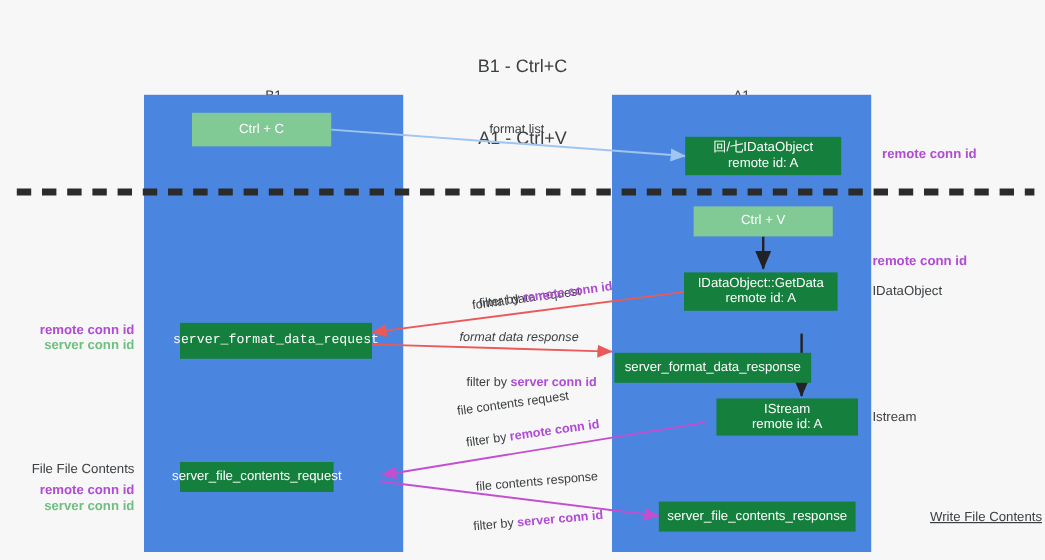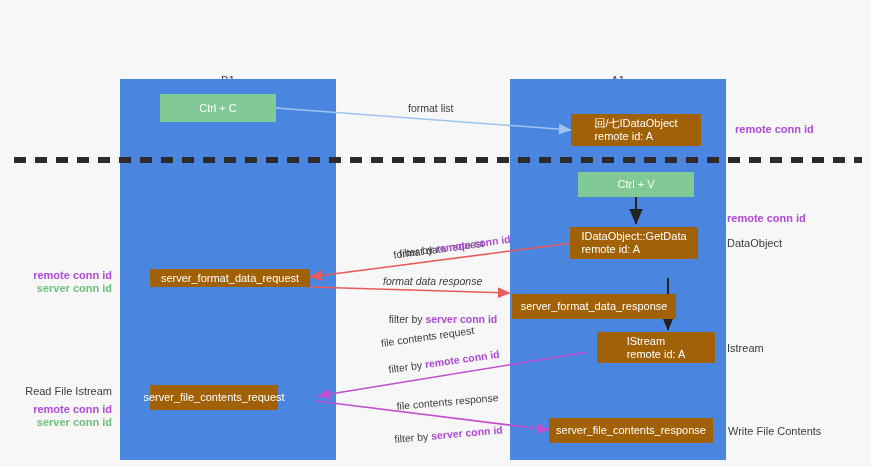--- a/index.html
+++ b/index.html
@@ -31,28 +31,28 @@
 
   
   .lane{
     background:#4a86e0;
   }
 
   
   .box{
     box-sizing:border-box;
     display:flex;align-items:center;justify-content:center;
-    text-align:left;
+    text-align:center;
     color:#ffffff;
     font-size:11px;line-height:13px;
     white-space:pre;
     padding:1px 4px;
   }
   .box.green{background:#81c995;}
-  .box.orange{background:#a16207;}
+  .box.orange{background:#15803d;}
 
   
   .note{
     font-size:11px;line-height:14px;white-space:pre;
   }
   .note.purple{color:#b14ad6;font-weight:bold;}
   .note.green{color:#6fbf7f;font-weight:bold;}
   .note.dark{color:#3c4043;}
   .note.right{text-align:left;}
   .note.leftal{text-align:right;}
@@ -67,20 +67,24 @@
   .edge-label .k-magenta{color:#b14ad6;font-weight:bold;}
 
   
   svg.overlay{position:absolute;left:0;top:0;width:871px;height:467px;pointer-events:none;}
 </style>
 </head>
 <body>
 
 <div id="stage">
 
+  <div class="abs title">
+    <div>B1 - Ctrl+C</div>
+    <div>A1 - Ctrl+V</div>
+  </div>
 
   <div class="abs lane-head" style="left:120px;top:48px;width:216px;">
     <div>B1</div>
     <div>connection</div>
   </div>
   <div class="abs lane-head" style="left:510px;top:48px;width:216px;">
     <div>A1</div>
     <div>remote</div>
   </div>
 
@@ -123,21 +127,21 @@
   <div class="abs box green" style="left:160px;top:94px;width:116px;height:28px;">Ctrl + C</div>
 
   <div class="abs box orange" style="left:571px;top:114px;width:130px;height:32px;">回/七IDataObject
 remote id: A</div>
 
   <div class="abs box green" style="left:578px;top:172px;width:116px;height:25px;">Ctrl + V</div>
 
   <div class="abs box orange" style="left:570px;top:227px;width:128px;height:32px;">IDataObject::GetData
 remote id: A</div>
 
-  <div class="abs box orange" style="left:150px;top:269px;width:160px;height:18px;">server_format_data_request</div>
+  <div class="abs box orange" style="left:150px;top:269px;width:160px;height:30px;font-family:Liberation Mono, monospace;">server_format_data_request</div>
 
   <div class="abs box orange" style="left:512px;top:281px;width:164px;height:25px;margin-top:13px;">server_format_data_response</div>
 
   <div class="abs box orange" style="left:597px;top:332px;width:118px;height:31px;">IStream
 remote id: A</div>
 
   <div class="abs box orange" style="left:150px;top:385px;width:128px;height:25px;">server_file_contents_request</div>
 
   <div class="abs box orange" style="left:549px;top:418px;width:164px;height:25px;">server_file_contents_response</div>
 
@@ -161,26 +165,26 @@
   </div>
 
   <div class="abs edge-label" style="left:396px;top:399px;transform:rotate(-5deg);">file contents response</div>
   <div class="abs edge-label" style="left:381px;top:419px;transform:rotate(-5deg);">
     <span>filter by </span><span class="k-magenta">server conn id</span>
   </div>
 
   <div class="abs note purple right" style="left:735px;top:122px;">remote conn id</div>
 
   <div class="abs note purple right" style="left:727px;top:211px;">remote conn id</div>
-  <div class="abs note dark right" style="left:727px;top:236px;">DataObject</div>
+  <div class="abs note dark right" style="left:727px;top:236px;">IDataObject</div>
 
   <div class="abs note dark right" style="left:727px;top:341px;">Istream</div>
 
-  <div class="abs note dark right" style="left:728px;top:424px;">Write File Contents</div>
+  <div class="abs note dark right" style="left:775px;top:424px;text-decoration:underline;">Write File Contents</div>
 
   <div class="abs note purple leftal" style="left:0px;top:268px;width:112px;">remote conn id</div>
   <div class="abs note green leftal" style="left:0px;top:281px;width:112px;">server conn id</div>
 
-  <div class="abs note dark leftal" style="left:0px;top:384px;width:112px;">Read File Istream</div>
+  <div class="abs note dark leftal" style="left:0px;top:384px;width:112px;">File File Contents</div>
   <div class="abs note purple leftal" style="left:0px;top:402px;width:112px;">remote conn id</div>
   <div class="abs note green leftal" style="left:0px;top:415px;width:112px;">server conn id</div>
 
 </div>
 
 </body></html>

